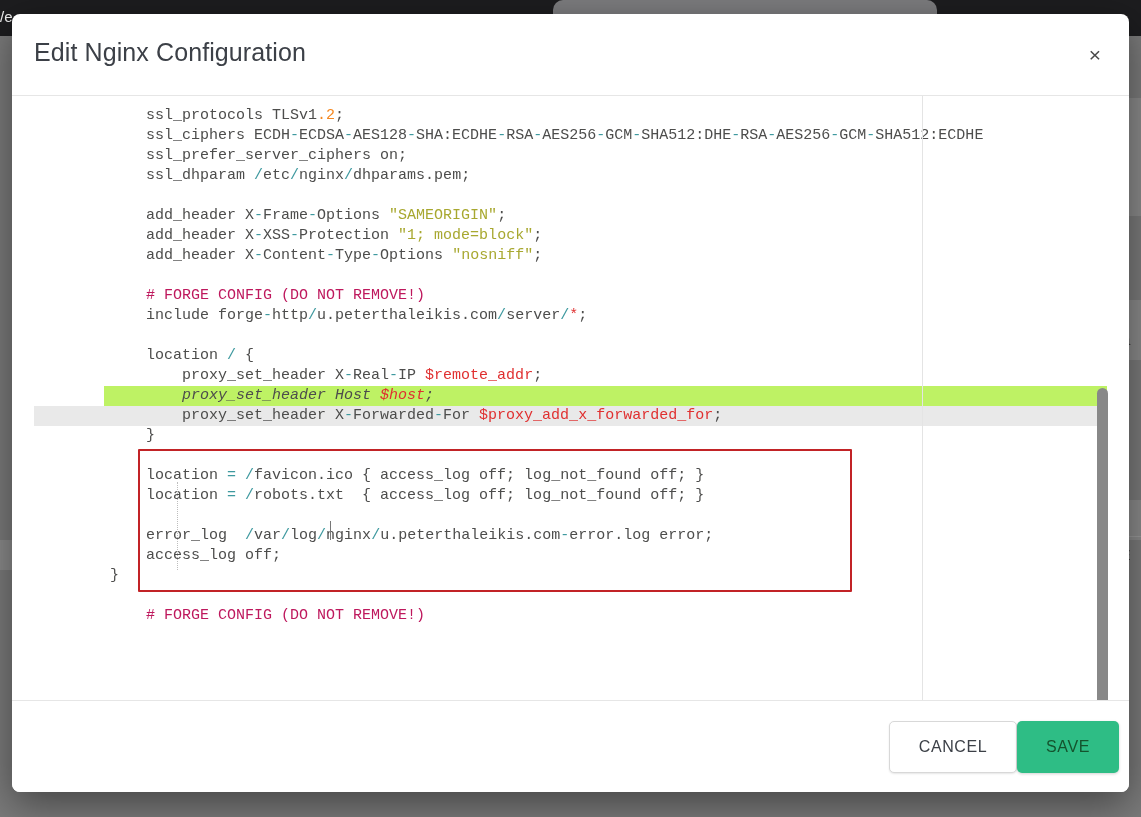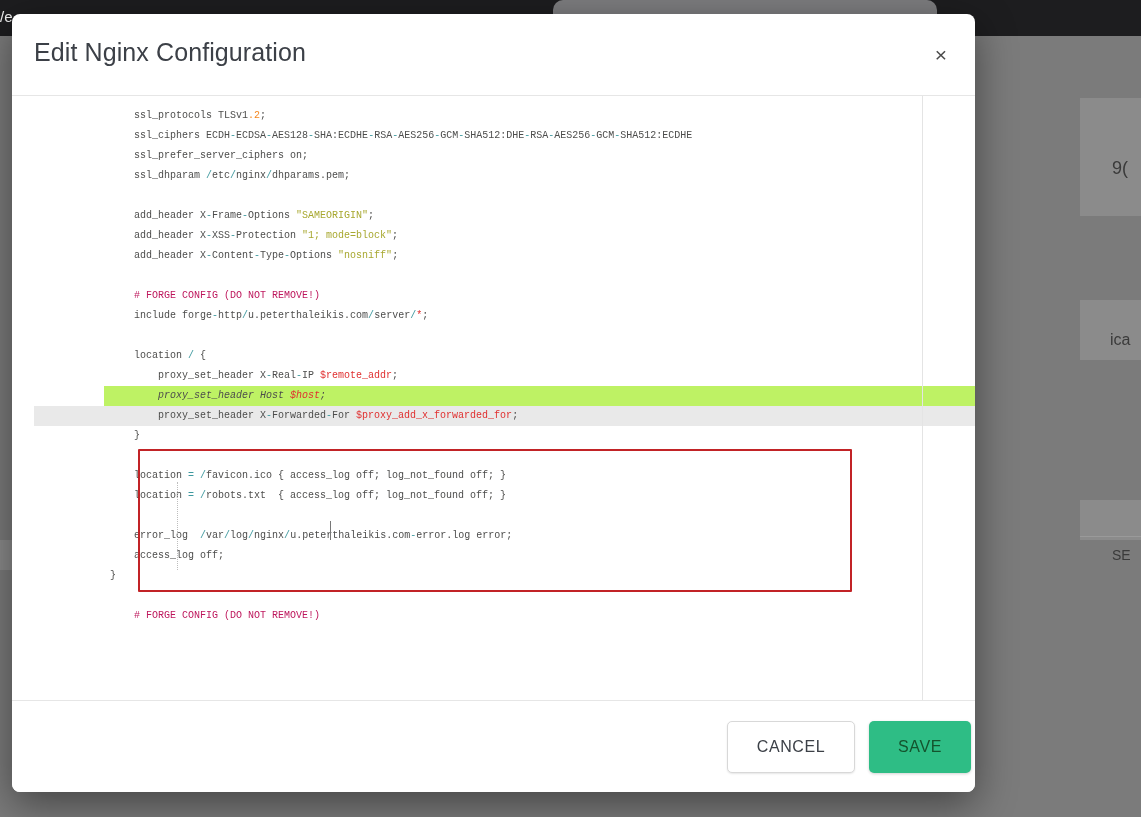--- a/index.html
+++ b/index.html
@@ -44,21 +44,21 @@
     font-size: 17px;
   }
   .bg-divider {
     position: absolute; background: #9a9a9a; height: 1px;
   }
 
   
   .modal {
     position: absolute;
     left: 12px; top: 14px;
-    width: 963px; height: 778px;
+    width: 1117px; height: 778px;
     background: #ffffff;
     border-radius: 8px;
     box-shadow: 0 12px 40px rgba(0,0,0,.45);
     overflow: hidden;
     display: flex;
     flex-direction: column;
   }
 
   .modal-header {
     position: relative;
@@ -96,21 +96,21 @@
     background: #ffffff;
   }
   .editor {
     position: absolute;
     left: 22px; top: 0px;
     width: 1073px;
     height: 582px;
     overflow: hidden;
     background: #ffffff;
     font-family: "Liberation Mono", "DejaVu Sans Mono", monospace;
-    font-size: 10px;
+    font-size: 15px;
     line-height: 20px;
   }
   .gutter {
     position: absolute;
     left: 0; top: 0;
     width: 70px; height: 100%;
     background: #f3f3f3;
   }
   .code-area {
     position: absolute;
@@ -182,22 +182,22 @@
   }
 
   
   .modal-footer {
     flex: 0 0 92px;
     height: 92px;
     border-top: 1px solid #e6e6e6;
     display: flex;
     align-items: center;
     justify-content: flex-end;
-    padding-right: 4px;
-    gap: 14px;
+    padding-right: 10px;
+    gap: 0;
     background: #ffffff;
   }
   .btn {
     font-family: "Liberation Sans", sans-serif;
     font-size: 16px;
     letter-spacing: .6px;
     border-radius: 5px;
     cursor: pointer;
     height: 52px;
     display: inline-flex;

